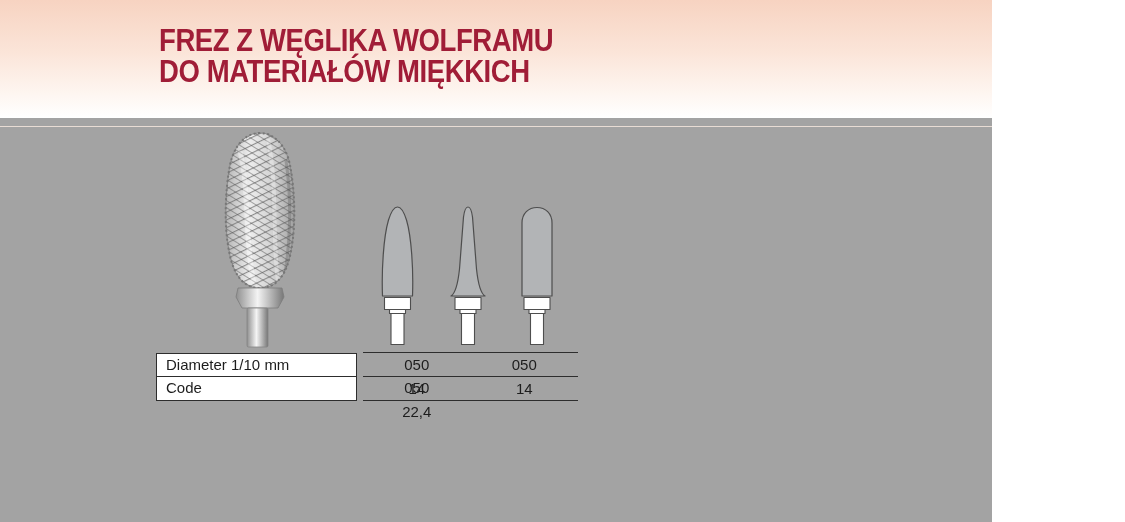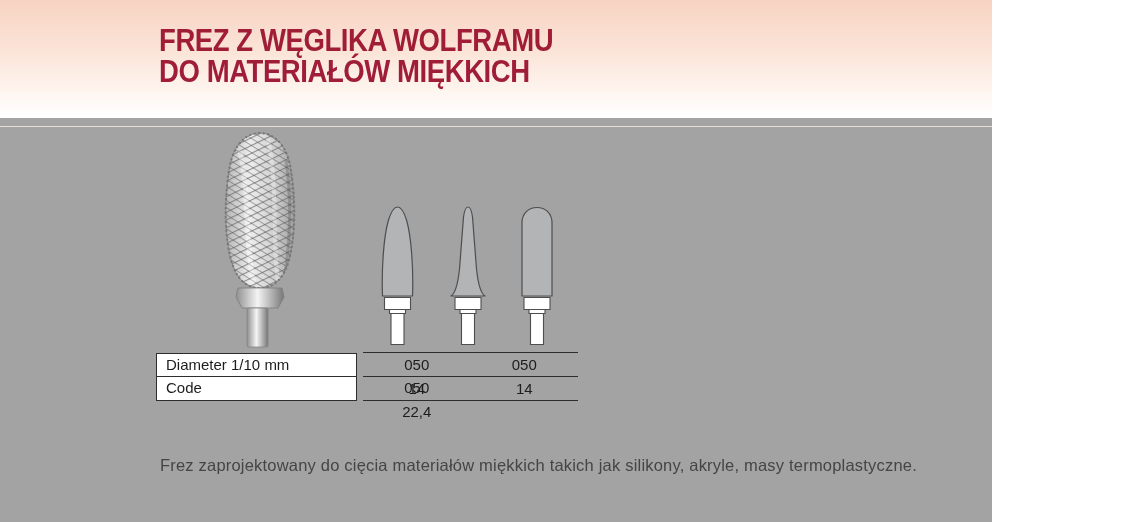--- a/index.html
+++ b/index.html
@@ -140,16 +140,15 @@
       </div>
       <div class="vrow">
         <div>14</div>
         <div>14</div>
         <div>22,4</div>
       </div>
     </div>
   </div>
 
   <div class="desc">
-    <div>Frez zaprojektowany do cięcia materiałów miękkich takich jak silikony, akryle, masy termoplastyczne.</div>
   </div>
 
 </div>
 
 </body></html>

